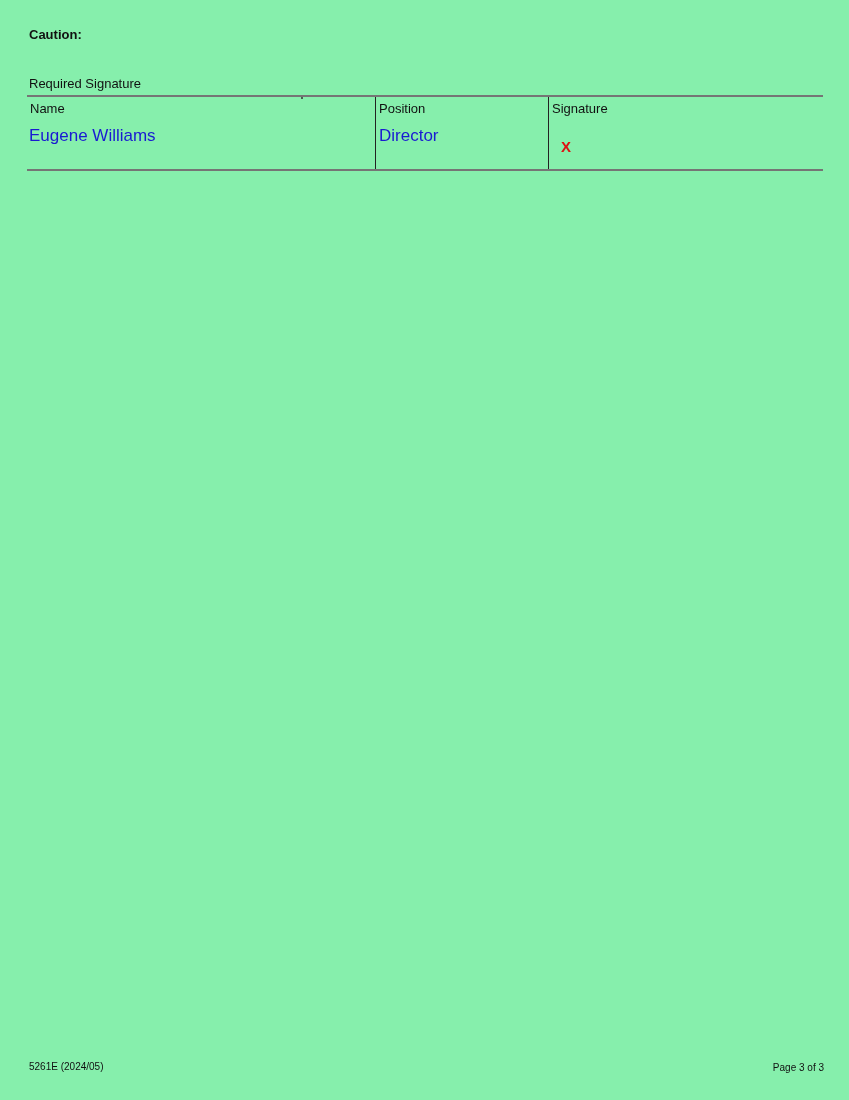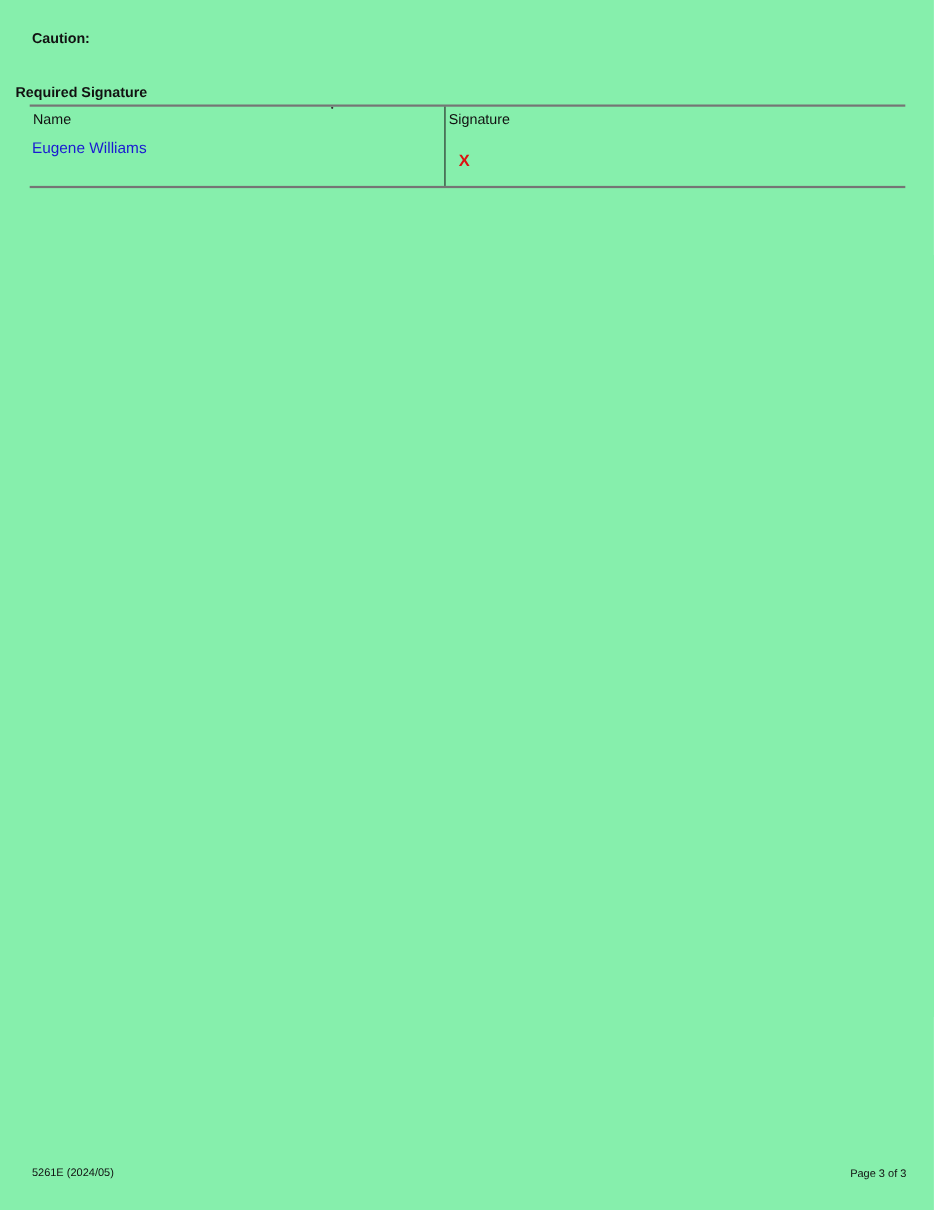--- a/index.html
+++ b/index.html
@@ -30,57 +30,56 @@
     font-size: 13px;
     color: #111111;
     white-space: nowrap;
   }
   .caution-text .bold-period {
     font-weight: bold;
     font-size: 14px;
   }
   .required-heading {
     position: absolute;
-    left: 14px;
+    left: 29px;
     top: 76px;
     font-size: 13px;
-    font-weight: bold;
+    font-weight: normal;
     color: #111111;
   }
   .sig-table {
     position: absolute;
     left: 27px;
     top: 95px;
     width: 796px;
     height: 76px;
     border-top: 2px solid #757575;
     border-bottom: 2px solid #757575;
     display: flex;
-    gap: 29px;
   }
   .sig-cell {
     position: relative;
     height: 100%;
   }
   .sig-cell.name-cell { width: 348px; }
   .sig-cell.position-cell { width: 173px; border-left: 1px solid #222222; }
   .sig-cell.signature-cell { width: 275px; border-left: 1px solid #222222; text-decoration: underline; }
   .cell-label {
     position: absolute;
     top: 4px;
     left: 3px;
     font-size: 13px;
     color: #111111;
     white-space: nowrap;
   }
   .cell-value {
     position: absolute;
     top: 29px;
     left: 3px;
-    font-size: 14px;
+    font-size: 17px;
     color: #1a1ad2;
     white-space: nowrap;
   }
   .name-cell .cell-value { left: 2px; }
   .signature-cell .cell-value {
     top: 41px;
     left: 12px;
     font-weight: bold;
     font-size: 15px;
     color: #dd1111;
@@ -121,20 +120,24 @@
 
   <div class="stray-dot"></div>
 
   <div class="sig-table">
 
     <div class="sig-cell name-cell">
       <div class="cell-label">Name</div>
       <div class="cell-value">Eugene Williams</div>
     </div>
 
+    <div class="sig-cell position-cell">
+      <div class="cell-label">Position</div>
+      <div class="cell-value">Director</div>
+    </div>
 
     <div class="sig-cell signature-cell">
       <div class="cell-label">Signature</div>
       <div class="cell-value">X</div>
     </div>
 
   </div>
 
   <div class="footer-form-number">5261E (2024/05)</div>
 

